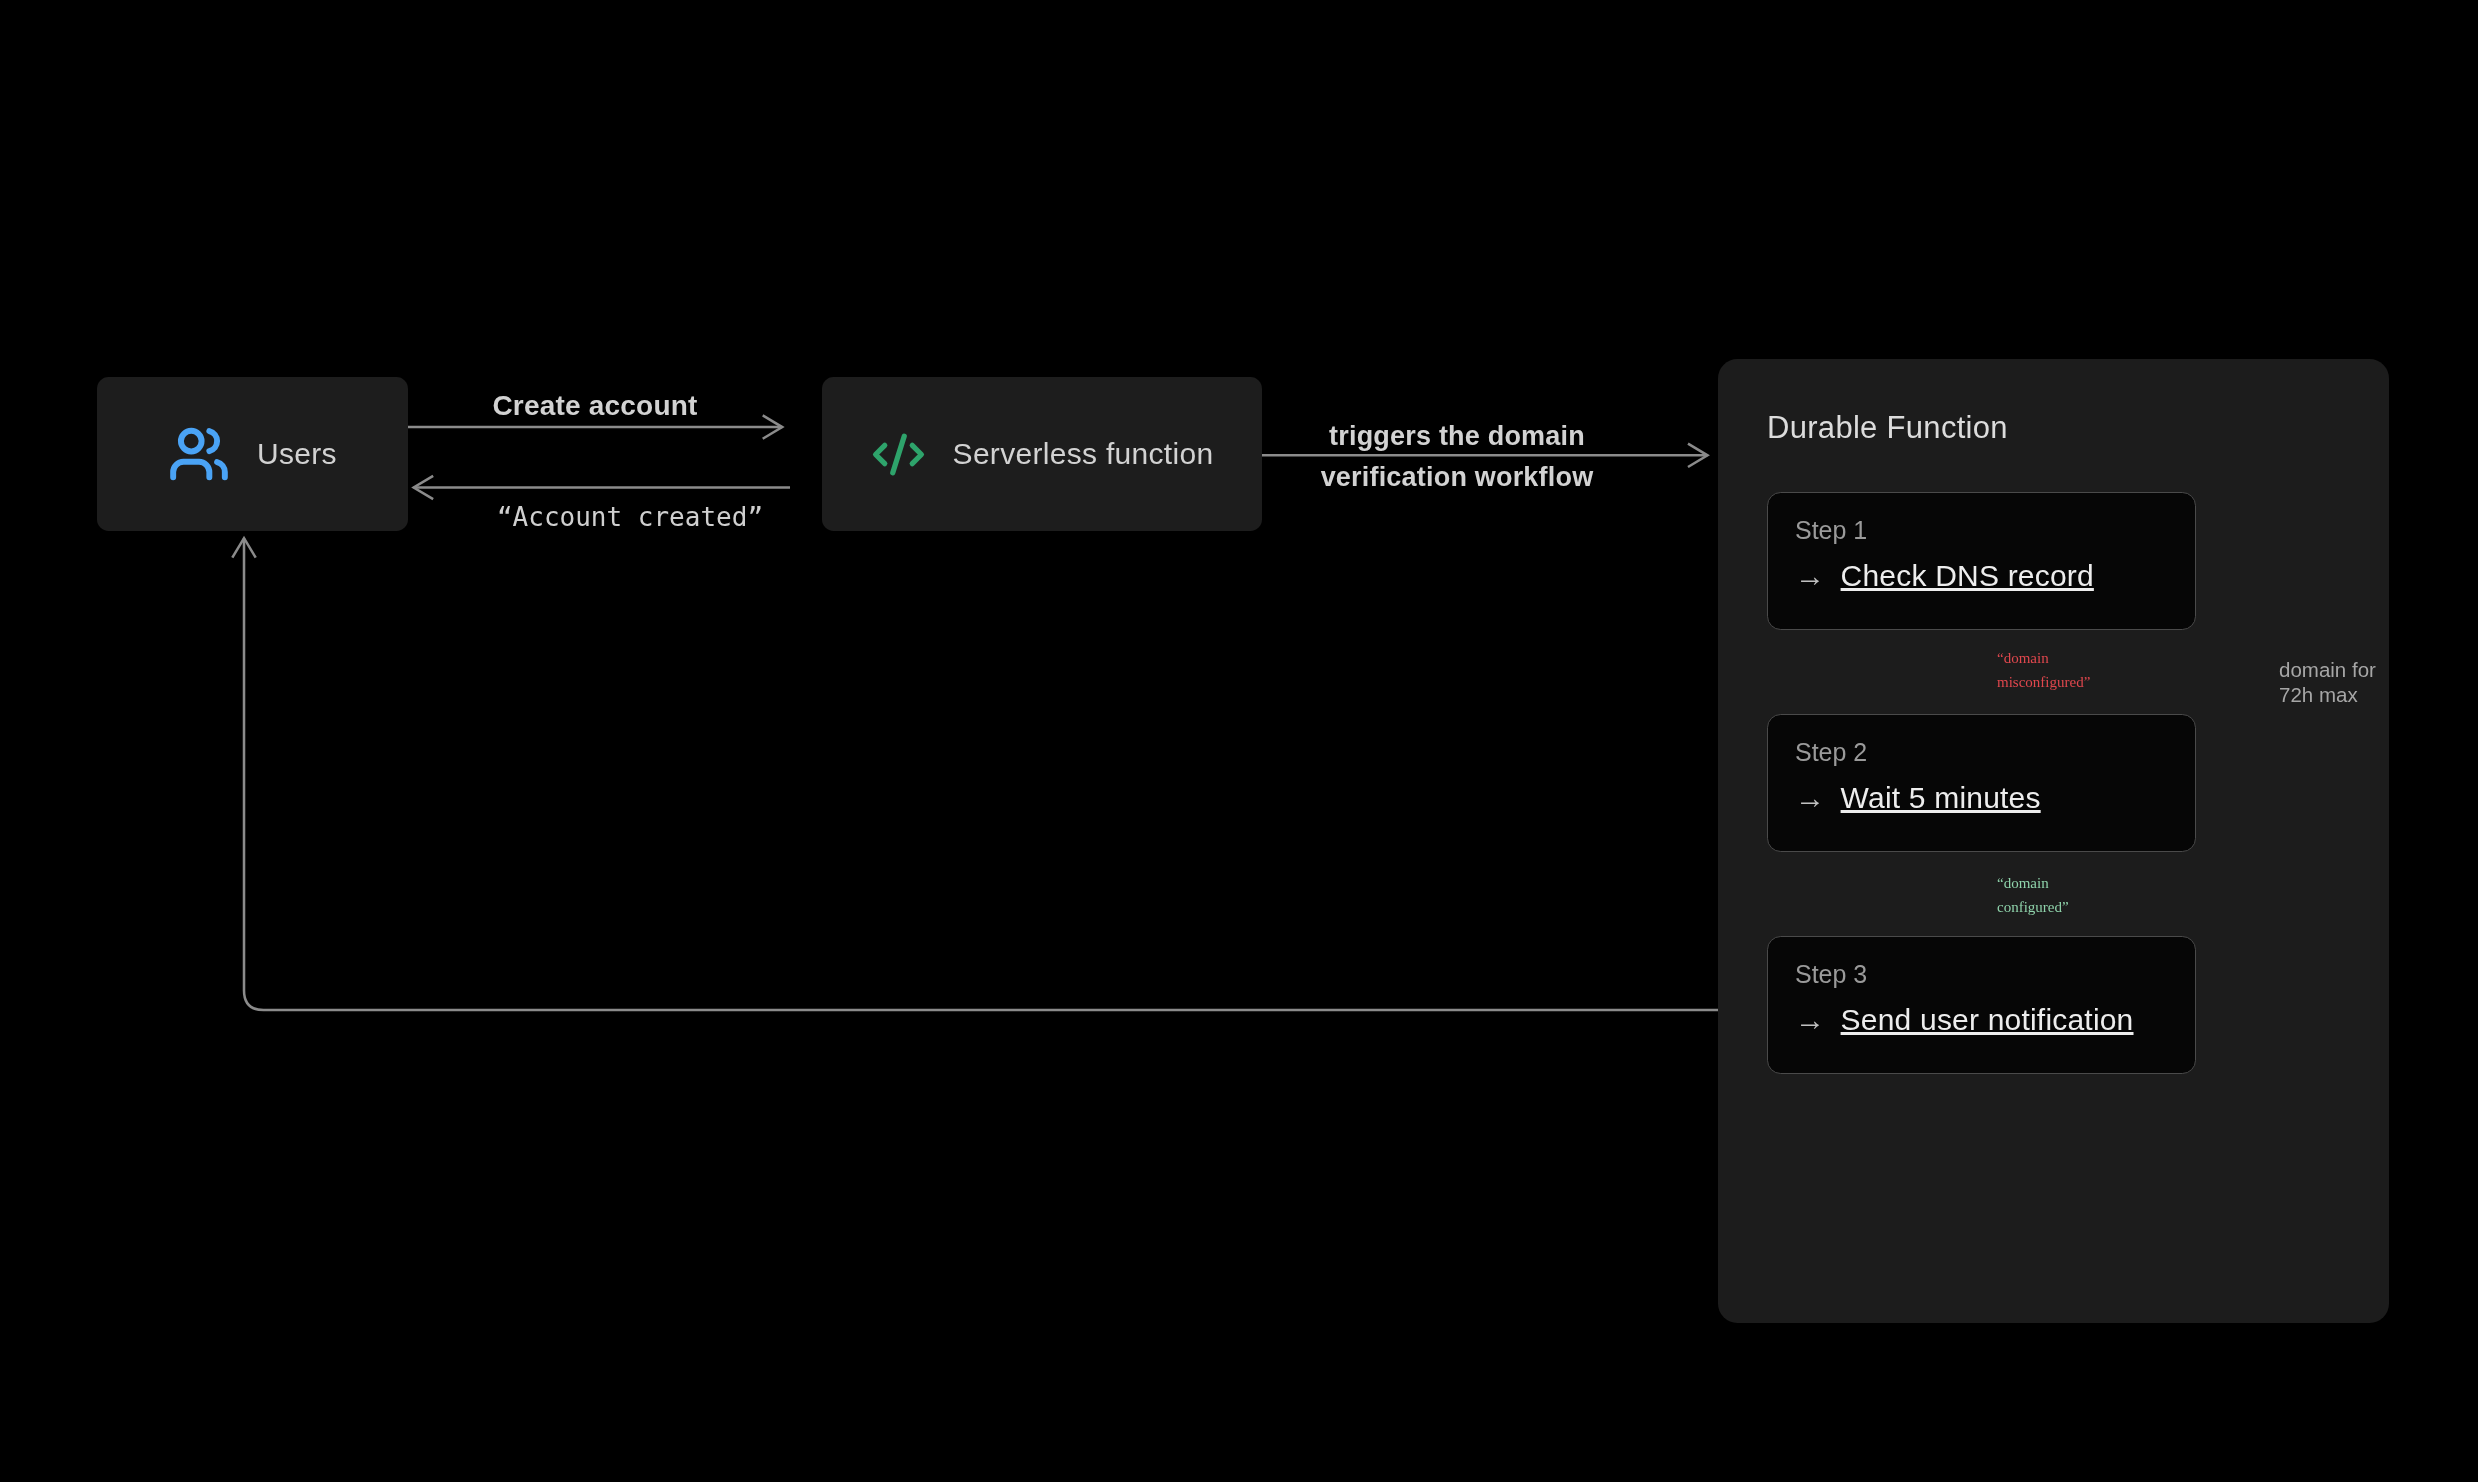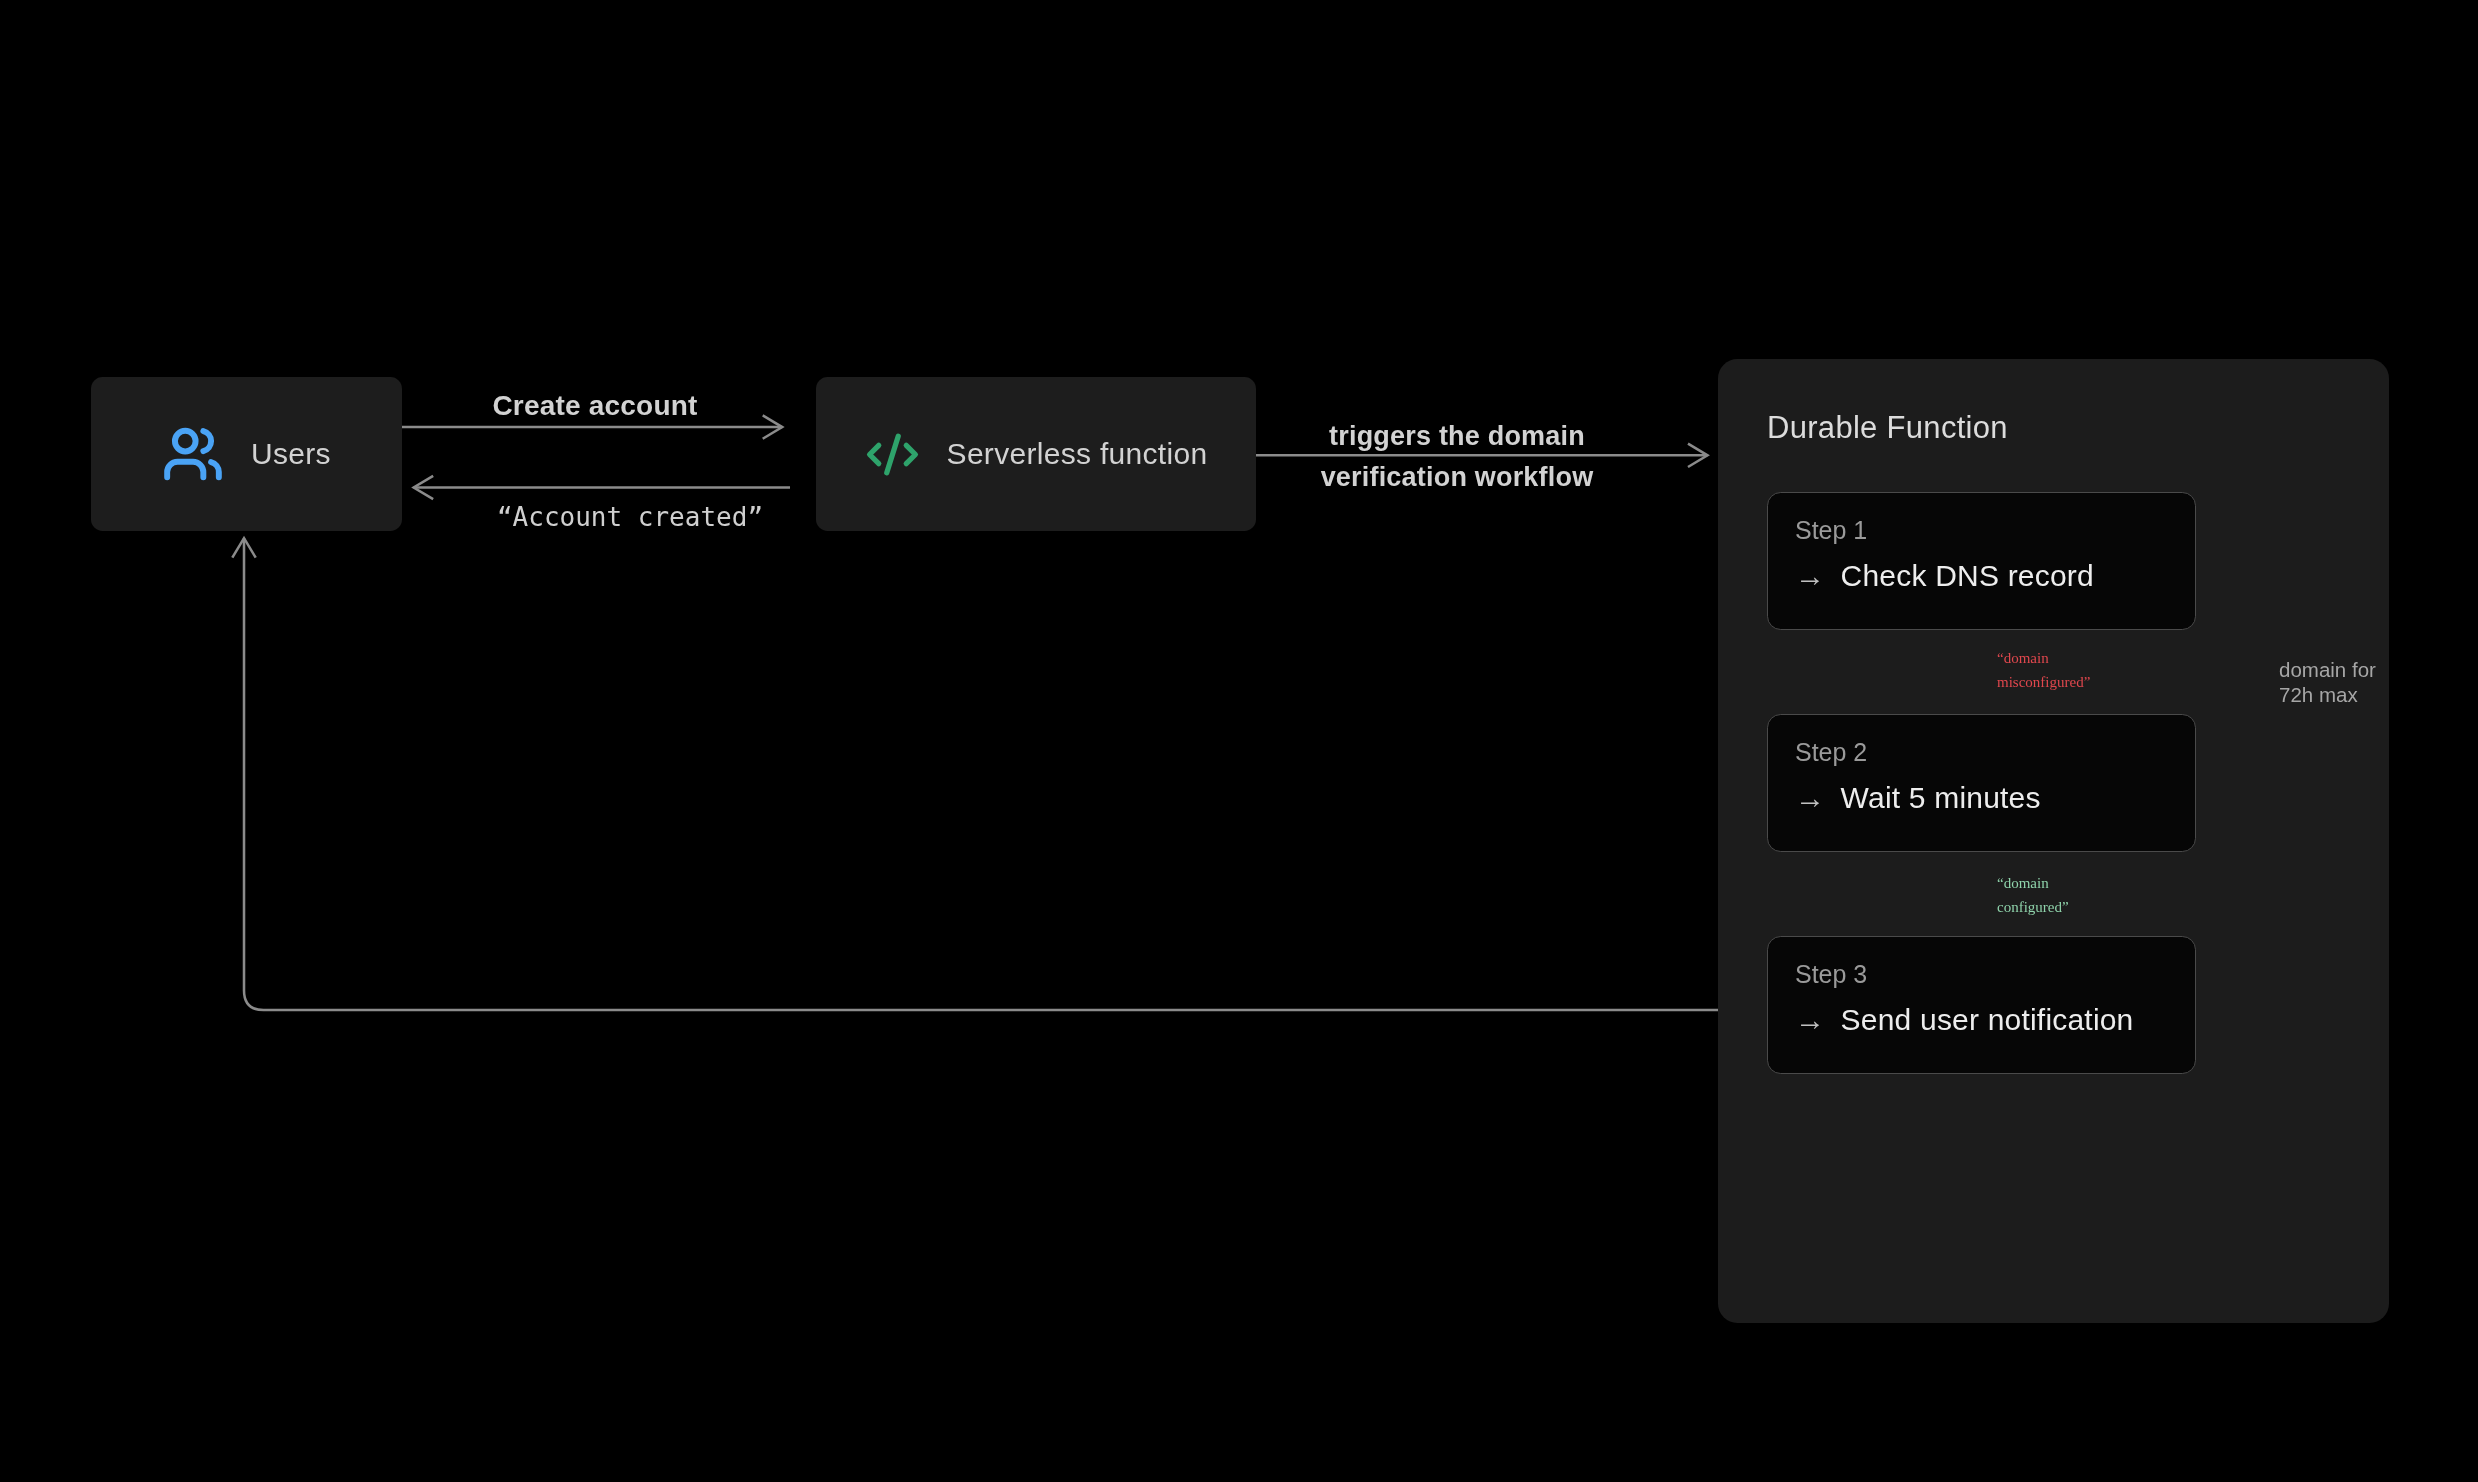--- a/index.html
+++ b/index.html
@@ -10,20 +10,21 @@
   .abs{position:absolute;}
   svg.wires{position:absolute;left:0;top:0;width:2478px;height:1482px;}
   .wire{stroke:var(--line,#8b8b8b);stroke-width:2.6;fill:none;}
   marker path{stroke:var(--line,#8b8b8b);}
 
   
   .node{
     background:var(--node-fill,#1d1d1d);border-radius:11.7px;
     display:flex;align-items:center;justify-content:center;gap:27px;
     color:var(--label,#d4d4d4);
+    margin-left:6px;
   }
   .node-label{font-size:30px;letter-spacing:0.3px;}
   .icon{display:flex;align-items:center;justify-content:center;}
   [data-name="users-icon"]{color:var(--users-icon,#4aa3f5);}
   [data-name="code-icon"]{color:var(--code-icon,#2ea36b);}
 
   
   .edge-label{color:var(--label,#d2d2d2);font-weight:bold;font-size:28px;text-align:center;letter-spacing:0.2px;}
   .edge-label.two-line{font-size:27px;line-height:32px;}
   .mono-label{font-family:"DejaVu Sans Mono",monospace;font-weight:normal;font-size:26px;color:#cfcfcf;text-align:center;}
@@ -34,21 +35,21 @@
   }
   .panel-title{color:#dcdcdc;font-size:31px;letter-spacing:0.3px;}
   .step{
     position:absolute;left:49px;width:429px;height:138px;box-sizing:border-box;
     background:var(--step-fill,#060606);border:1.5px solid var(--step-border,#4a4a4a);
     border-radius:13.7px;padding:23.4px 27px 0 27px;
   }
   .step-label{color:var(--text-secondary,#9a9a9a);font-size:25px;}
   .step-content{display:flex;align-items:center;gap:15.6px;margin-top:13.7px;}
   .step-arrow{color:#c0c0c0;font-size:30px;line-height:1;}
-  .step-action{color:var(--text-primary,#ededed);font-size:30px;letter-spacing:0.2px;}
+  .step-action{color:var(--text-primary,#ededed);font-size:30px;letter-spacing:0.2px;text-decoration:underline;}
 
   .anno{font-family:Liberation Serif, serif;font-size:15px;line-height:24.4px;}
   .anno.error{color:var(--error-text,#e0474d);}
   .anno.success{color:var(--success-text,#8fd3ab);}
   .repeat-label{color:#a6a6a6;font-size:20.5px;line-height:25px;}
 </style>
 </head>
 <body>
 
 <div id="stage" data-name="diagram-canvas">

